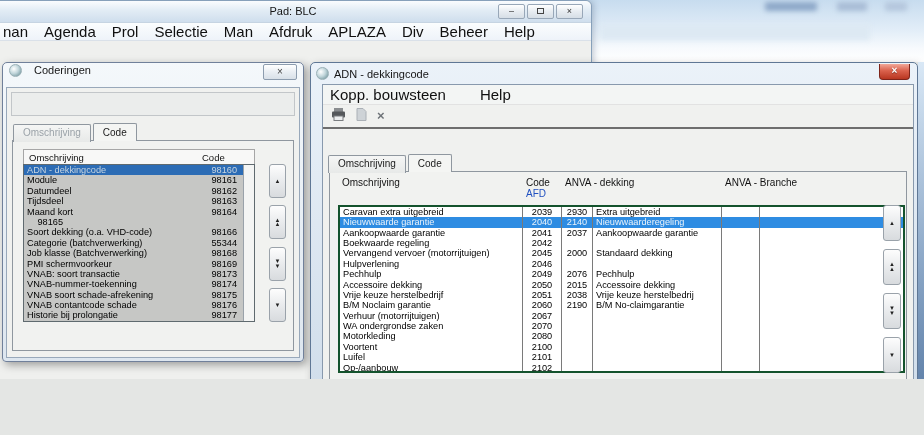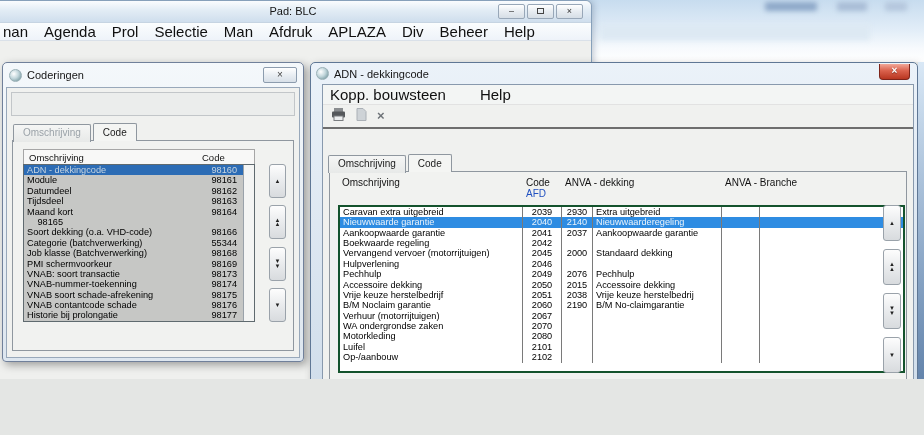--- a/index.html
+++ b/index.html
@@ -46,21 +46,21 @@
   .main-menubar { height:18px; background:linear-gradient(#fbfdfe,#eef3f9);
     border-bottom:1px solid #dae1e9; display:flex; align-items:center; padding-left:8px; }
   .menu-item { font-size:15px; color:#101010; padding:0 8px; cursor:default; }
   .menu-item:first-child { padding-left:0; }
 
   
   .cod-win { position:absolute; left:2px; top:62px; width:302px; height:300px;
     border:1px solid #70809a; border-radius:5px 5px 4px 4px;
     background:linear-gradient(#f4f8fb,#dde6ef);
     box-shadow:3px 3px 9px rgba(0,0,0,.35); padding:0 3px 3px; }
-  .cod-title { height:24px; display:flex; align-items:center; gap:5px; padding:8px 3px; }
+  .cod-title { height:24px; display:flex; gap:12px; padding:1px 3px; }
   .lite-close { margin-left:auto; width:34px; height:16px; border:1px solid #8c9cae; border-radius:2px;
     background:linear-gradient(#ffffff,#e9eef3 50%,#d8e0e8);
     font-size:10px; color:#444; text-align:center; line-height:14px; }
   .cod-client { height:calc(100% - 24px); background:#f0f1ef; border:1px solid #98a8ba;
     display:flex; flex-direction:column; }
   .cod-toolbar { margin:4px 4px 0 4px; height:24px; background:#ebedec; border:1px solid #c2c6c9; }
   .tabs { display:flex; padding-left:6px; margin-top:6px; height:18px; position:relative; z-index:2; }
   .tab { font-size:10px; padding:2px 9px 0; background:linear-gradient(#f5f6f5,#e7e9e8);
     border:1px solid #8f979f; border-bottom:none; border-radius:2px 2px 0 0;
     margin-right:2px; position:relative; top:2px; color:#1a1a1a; cursor:default; }
@@ -400,20 +400,28 @@
             </div>
             <div class="adn-row">
               <span class="c1">Motorkleding</span>
               <span class="c2">2080</span>
               <span class="c3"></span>
               <span class="c4"></span>
               <span class="c5"></span>
               <span class="c6"></span>
             </div>
             <div class="adn-row">
+              <span class="c1">Voortent</span>
+              <span class="c2">2100</span>
+              <span class="c3"></span>
+              <span class="c4"></span>
+              <span class="c5"></span>
+              <span class="c6"></span>
+            </div>
+            <div class="adn-row">
               <span class="c1">Luifel</span>
               <span class="c2">2101</span>
               <span class="c3"></span>
               <span class="c4"></span>
               <span class="c5"></span>
               <span class="c6"></span>
             </div>
             <div class="adn-row">
               <span class="c1">Op-/aanbouw</span>
               <span class="c2">2102</span>

